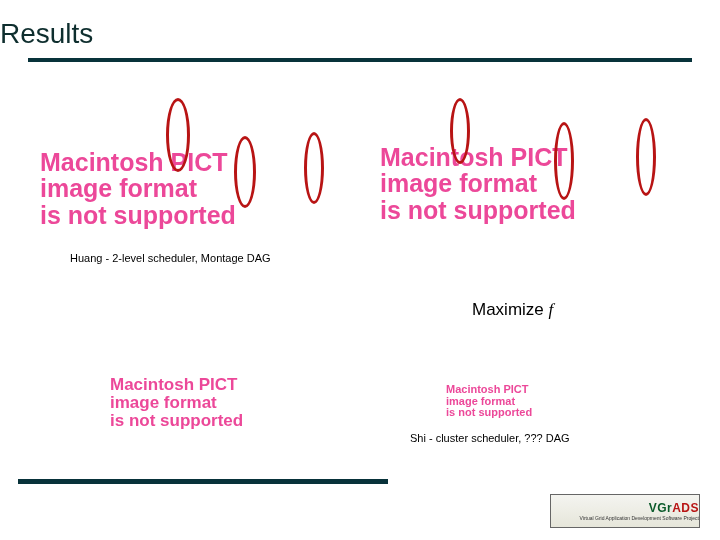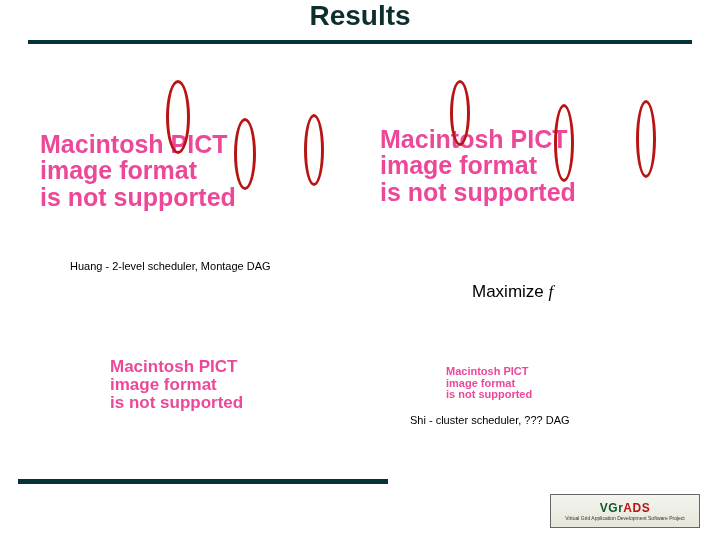--- a/index.html
+++ b/index.html
@@ -5,25 +5,25 @@
   * { margin: 0; padding: 0; box-sizing: border-box; }
   body {
     width: 720px;
     height: 540px;
     background: #ffffff;
     font-family: Arial, Helvetica, sans-serif;
     position: relative;
     overflow: hidden;
   }
   .slide-title {
-    text-align: center;
     font-size: 28px;
     color: #0e2e2e;
+    padding-top: 18px;
     padding-bottom: 6px;
-    font-weight: bold;
+    font-weight: normal;
   }
   .title-rule {
     height: 4px;
     background: #08323a;
     margin: 2px 28px 0 28px;
   }
   .content {
     position: relative;
     width: 100%;
     height: 430px;
@@ -65,21 +65,21 @@
   .logo-box {
     position: absolute;
     right: 20px;
     bottom: 12px;
     width: 150px;
     height: 34px;
     border: 1px solid #666;
     background: linear-gradient(#f4f4f0, #e6e6da);
     display: flex;
     flex-direction: column;
-    align-items: center;
+    align-items: flex-end;
     justify-content: center;
     margin-top: 12px;
   }
   .logo-main {
     font-size: 12px;
     font-weight: bold;
     color: #0a5a2a;
     letter-spacing: 0.5px;
   }
   .logo-main .accent { color: #b81414; }
@@ -109,21 +109,21 @@
   </div>
 
   <div class="ellipse" style="left:166px; top:36px; width:24px; height:74px;"></div>
   <div class="ellipse" style="left:234px; top:74px; width:22px; height:72px;"></div>
   <div class="ellipse" style="left:304px; top:70px; width:20px; height:72px;"></div>
 
   <div class="ellipse" style="left:450px; top:36px; width:20px; height:66px;"></div>
   <div class="ellipse" style="left:554px; top:60px; width:20px; height:78px;"></div>
   <div class="ellipse" style="left:636px; top:56px; width:20px; height:78px;"></div>
 
-  <div class="caption" style="left:70px; top:216px;text-align:right;">Huang - 2-level scheduler, Montage DAG</div>
+  <div class="caption" style="left:70px; top:190px;text-align:right;">Huang - 2-level scheduler, Montage DAG</div>
 
   <div class="maximize" style="left:472px; top:238px;">
     <span>Maximize</span>
     <span class="ital">f</span>
   </div>
 
   <div class="pict-block pict-med" style="left:110px; top:282px;">
     <div>Macintosh PICT</div>
     <div>image format</div>
     <div>is not supported</div>

